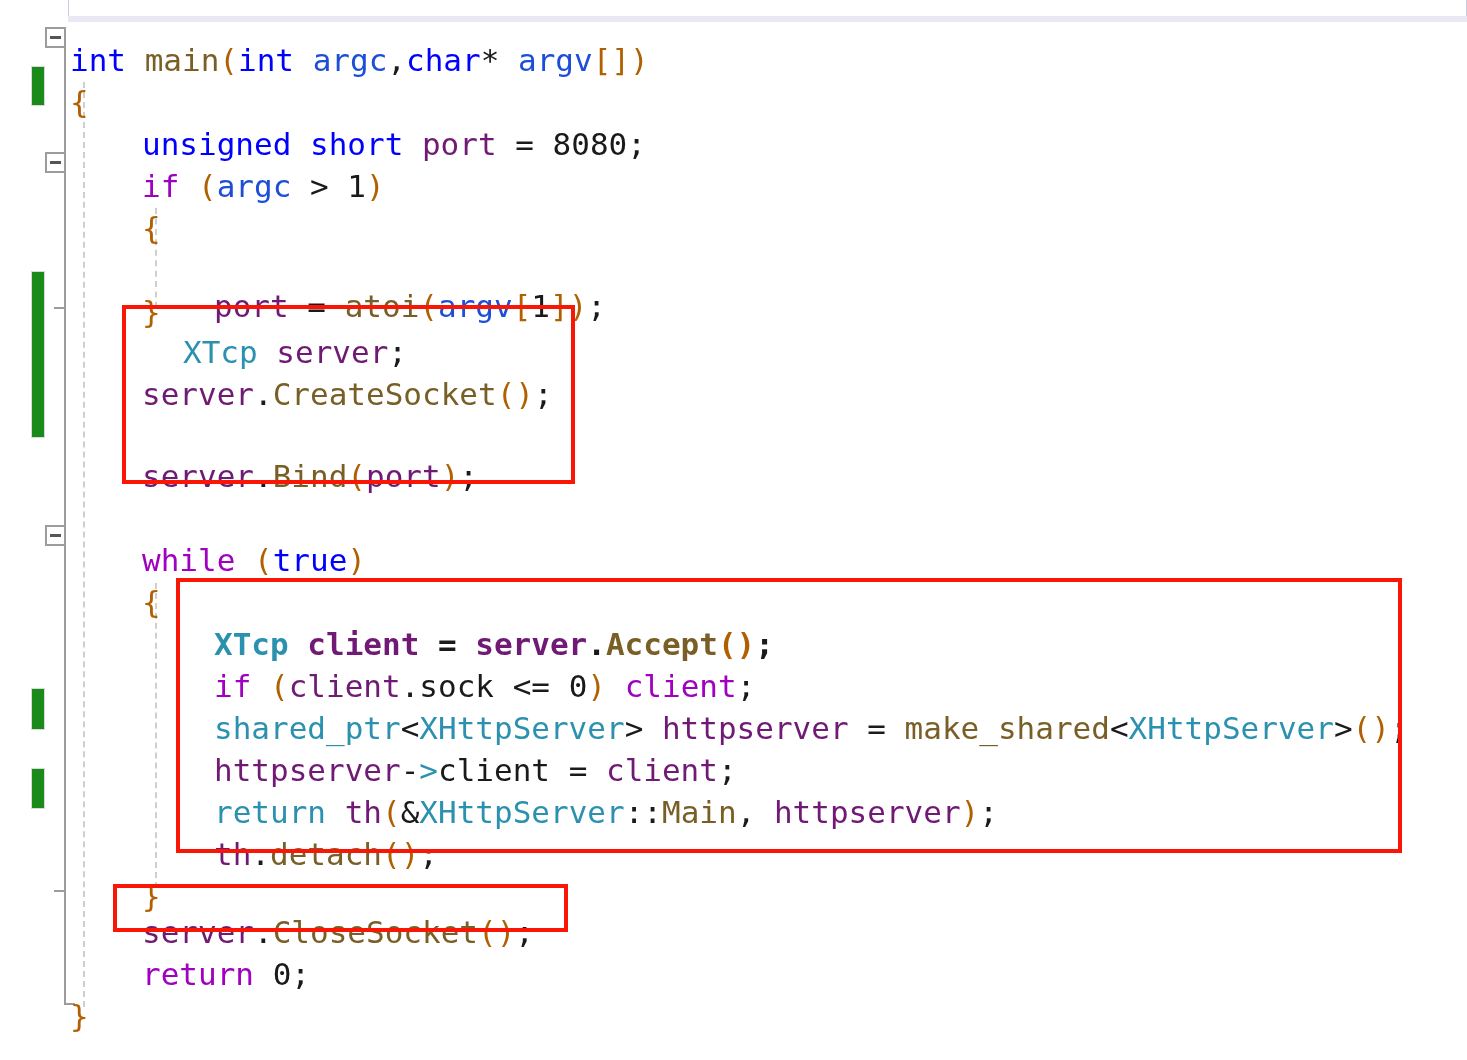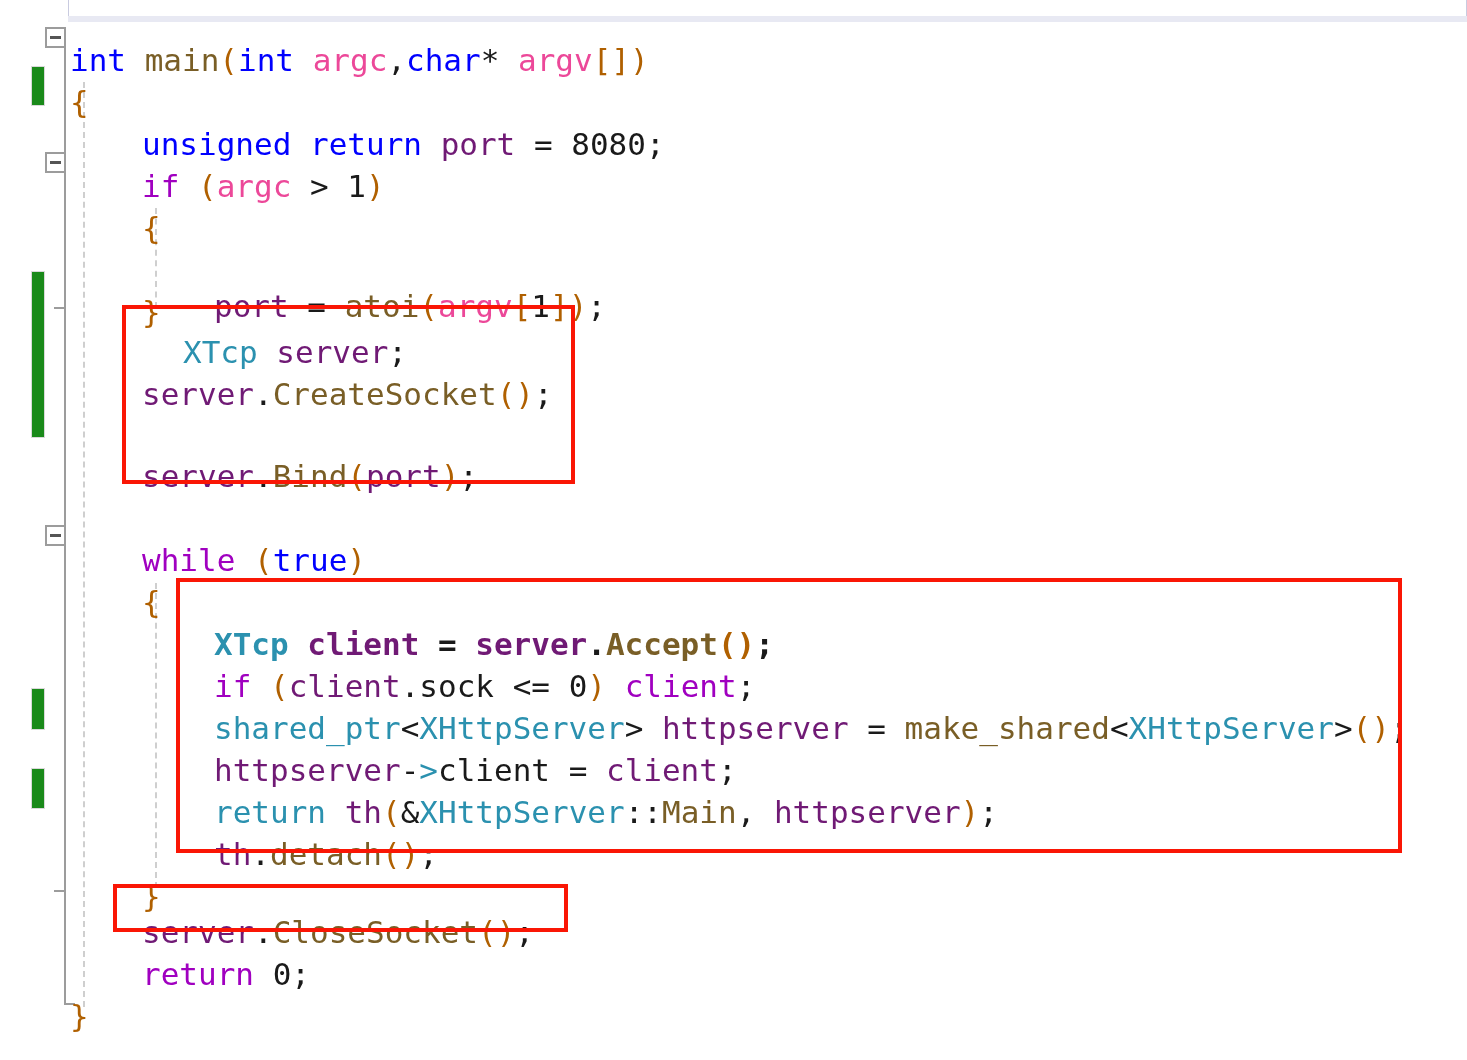--- a/index.html
+++ b/index.html
@@ -129,21 +129,21 @@
 <style>
     .change-bar { background: #1a8a1a; }
     .redbox     { border-color: #fa1605; }
     .fold-spine, .fold-foot { background: #9c9c9c; }
     .fold-box   { border-color: #9c9c9c; }
     .indent-guide { border-left-color: #cfcfcf; }
     #top-pane-box { border-color: #c9cbe0; }
     .kw   { color: #0000ff; }
     .ctl  { color: #a000c0; }
     .type { color: #2b91af; }
-    .id   { color: #ec4899; }
+    .id   { color: #1d4ed8; }
     .fn   { color: #795e26; }
     .var  { color: #701a75; }
     .par  { color: #b06000; }
     .punc, .plain, .num { color: #1a1a1a; }
   </style></head>
 <body>
 
 <div id="top-strip">
   <div id="top-pane-box"></div>
   <div id="top-pane-shadow"></div>
@@ -169,21 +169,21 @@
   <div class="indent-guide" style="left:83px;  top:60px;  height:925px;"></div>
   <div class="indent-guide" style="left:155px; top:186px; height:100px;"></div>
   <div class="indent-guide" style="left:155px; top:561px; height:305px;"></div>
 
   <div id="code">
 
     <div class="line" style="top:18px; left:70px;"><span class="kw">int</span><span class="plain"> </span><span class="fn">main</span><span class="par">(</span><span class="kw">int</span><span class="plain"> </span><span class="id">argc</span><span class="punc">,</span><span class="kw">char</span><span class="punc">* </span><span class="id">argv</span><span class="par">[])</span></div>
 
     <div class="line" style="top:60px; left:70px;"><span class="par">{</span></div>
 
-    <div class="line" style="top:102px; left:142px;"><span class="kw">unsigned return</span><span class="var"> port </span><span class="punc">= </span><span class="num">8080</span><span class="punc">;</span></div>
+    <div class="line" style="top:102px; left:142px;"><span class="kw">unsigned short</span><span class="var"> port </span><span class="punc">= </span><span class="num">8080</span><span class="punc">;</span></div>
 
     <div class="line" style="top:144px; left:142px;"><span class="ctl">if</span><span class="plain"> </span><span class="par">(</span><span class="id">argc</span><span class="punc"> &gt; </span><span class="num">1</span><span class="par">)</span></div>
 
     <div class="line" style="top:186px; left:142px;"><span class="par">{</span></div>
 
     <div class="line" style="top:228px; left:214px;margin-top:36px;"><span class="var">port </span><span class="punc">= </span><span class="fn">atoi</span><span class="par">(</span><span class="id">argv</span><span class="par">[</span><span class="num">1</span><span class="par">])</span><span class="punc">;</span></div>
 
     <div class="line" style="top:270px; left:142px;"><span class="par">}</span></div>
 
     <div class="line" style="top:310px; left:142px;margin-left:41px;"><span class="type">XTcp</span><span class="var"> server</span><span class="punc">;</span></div>

